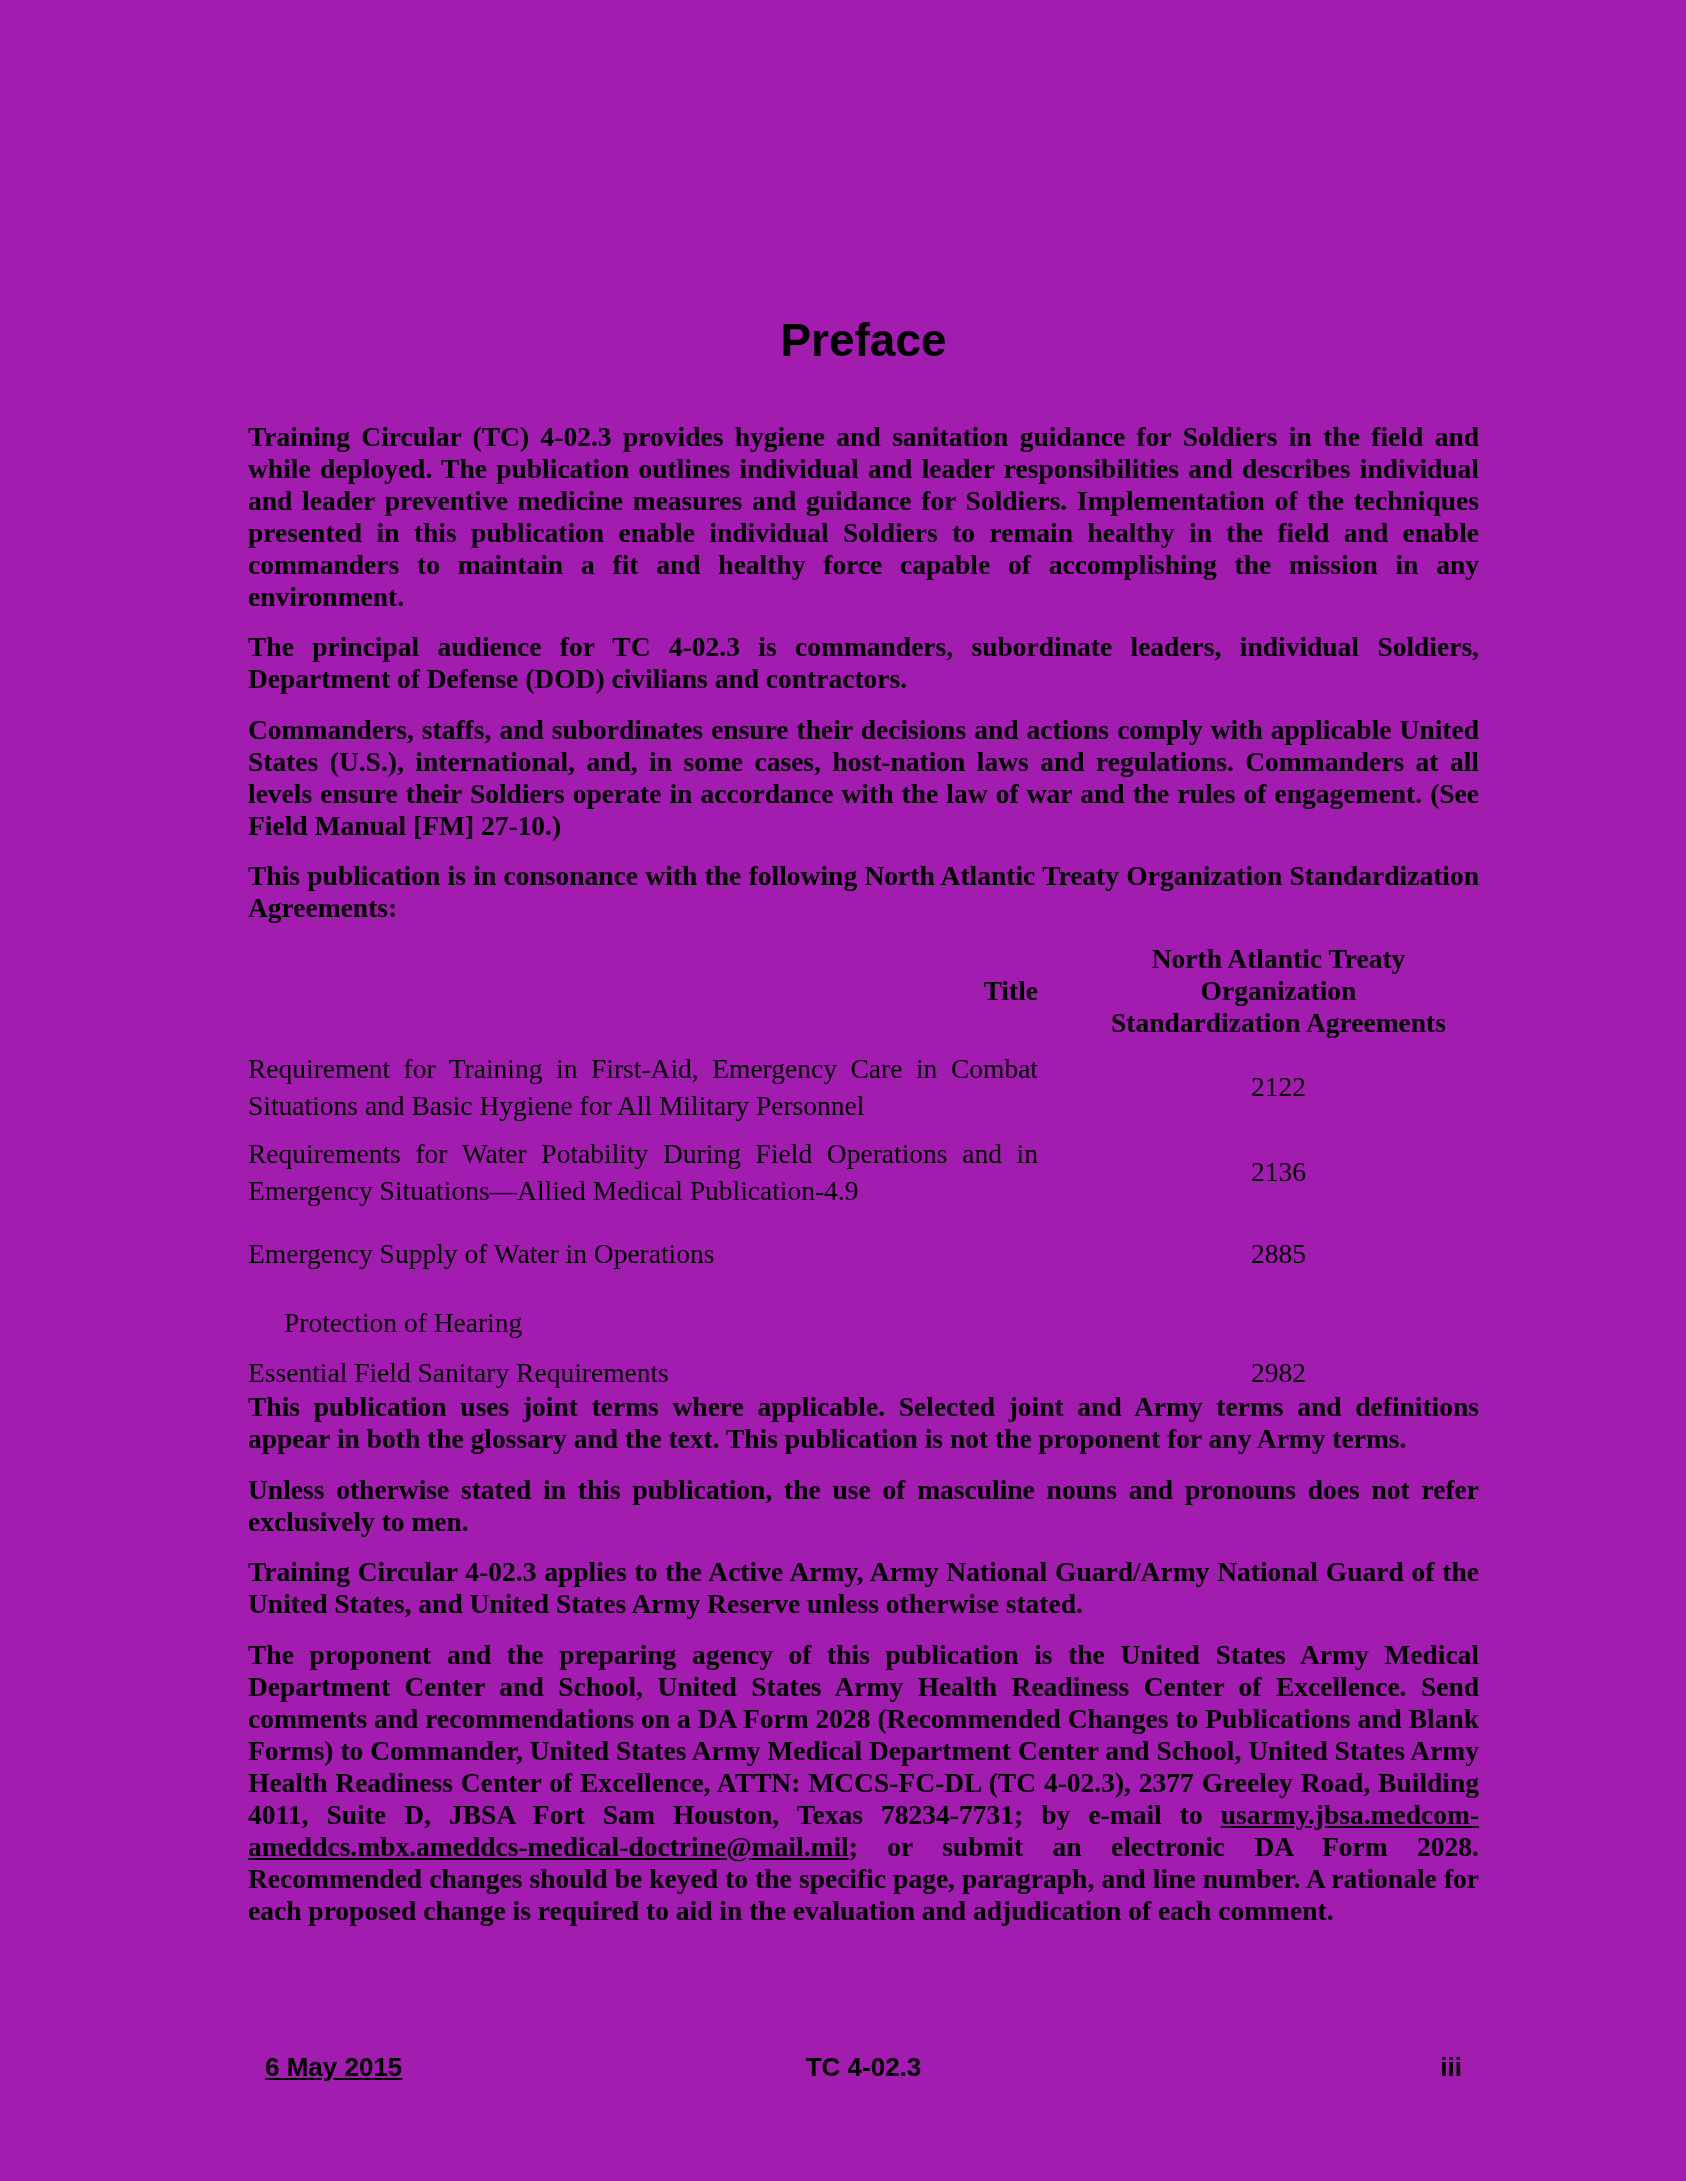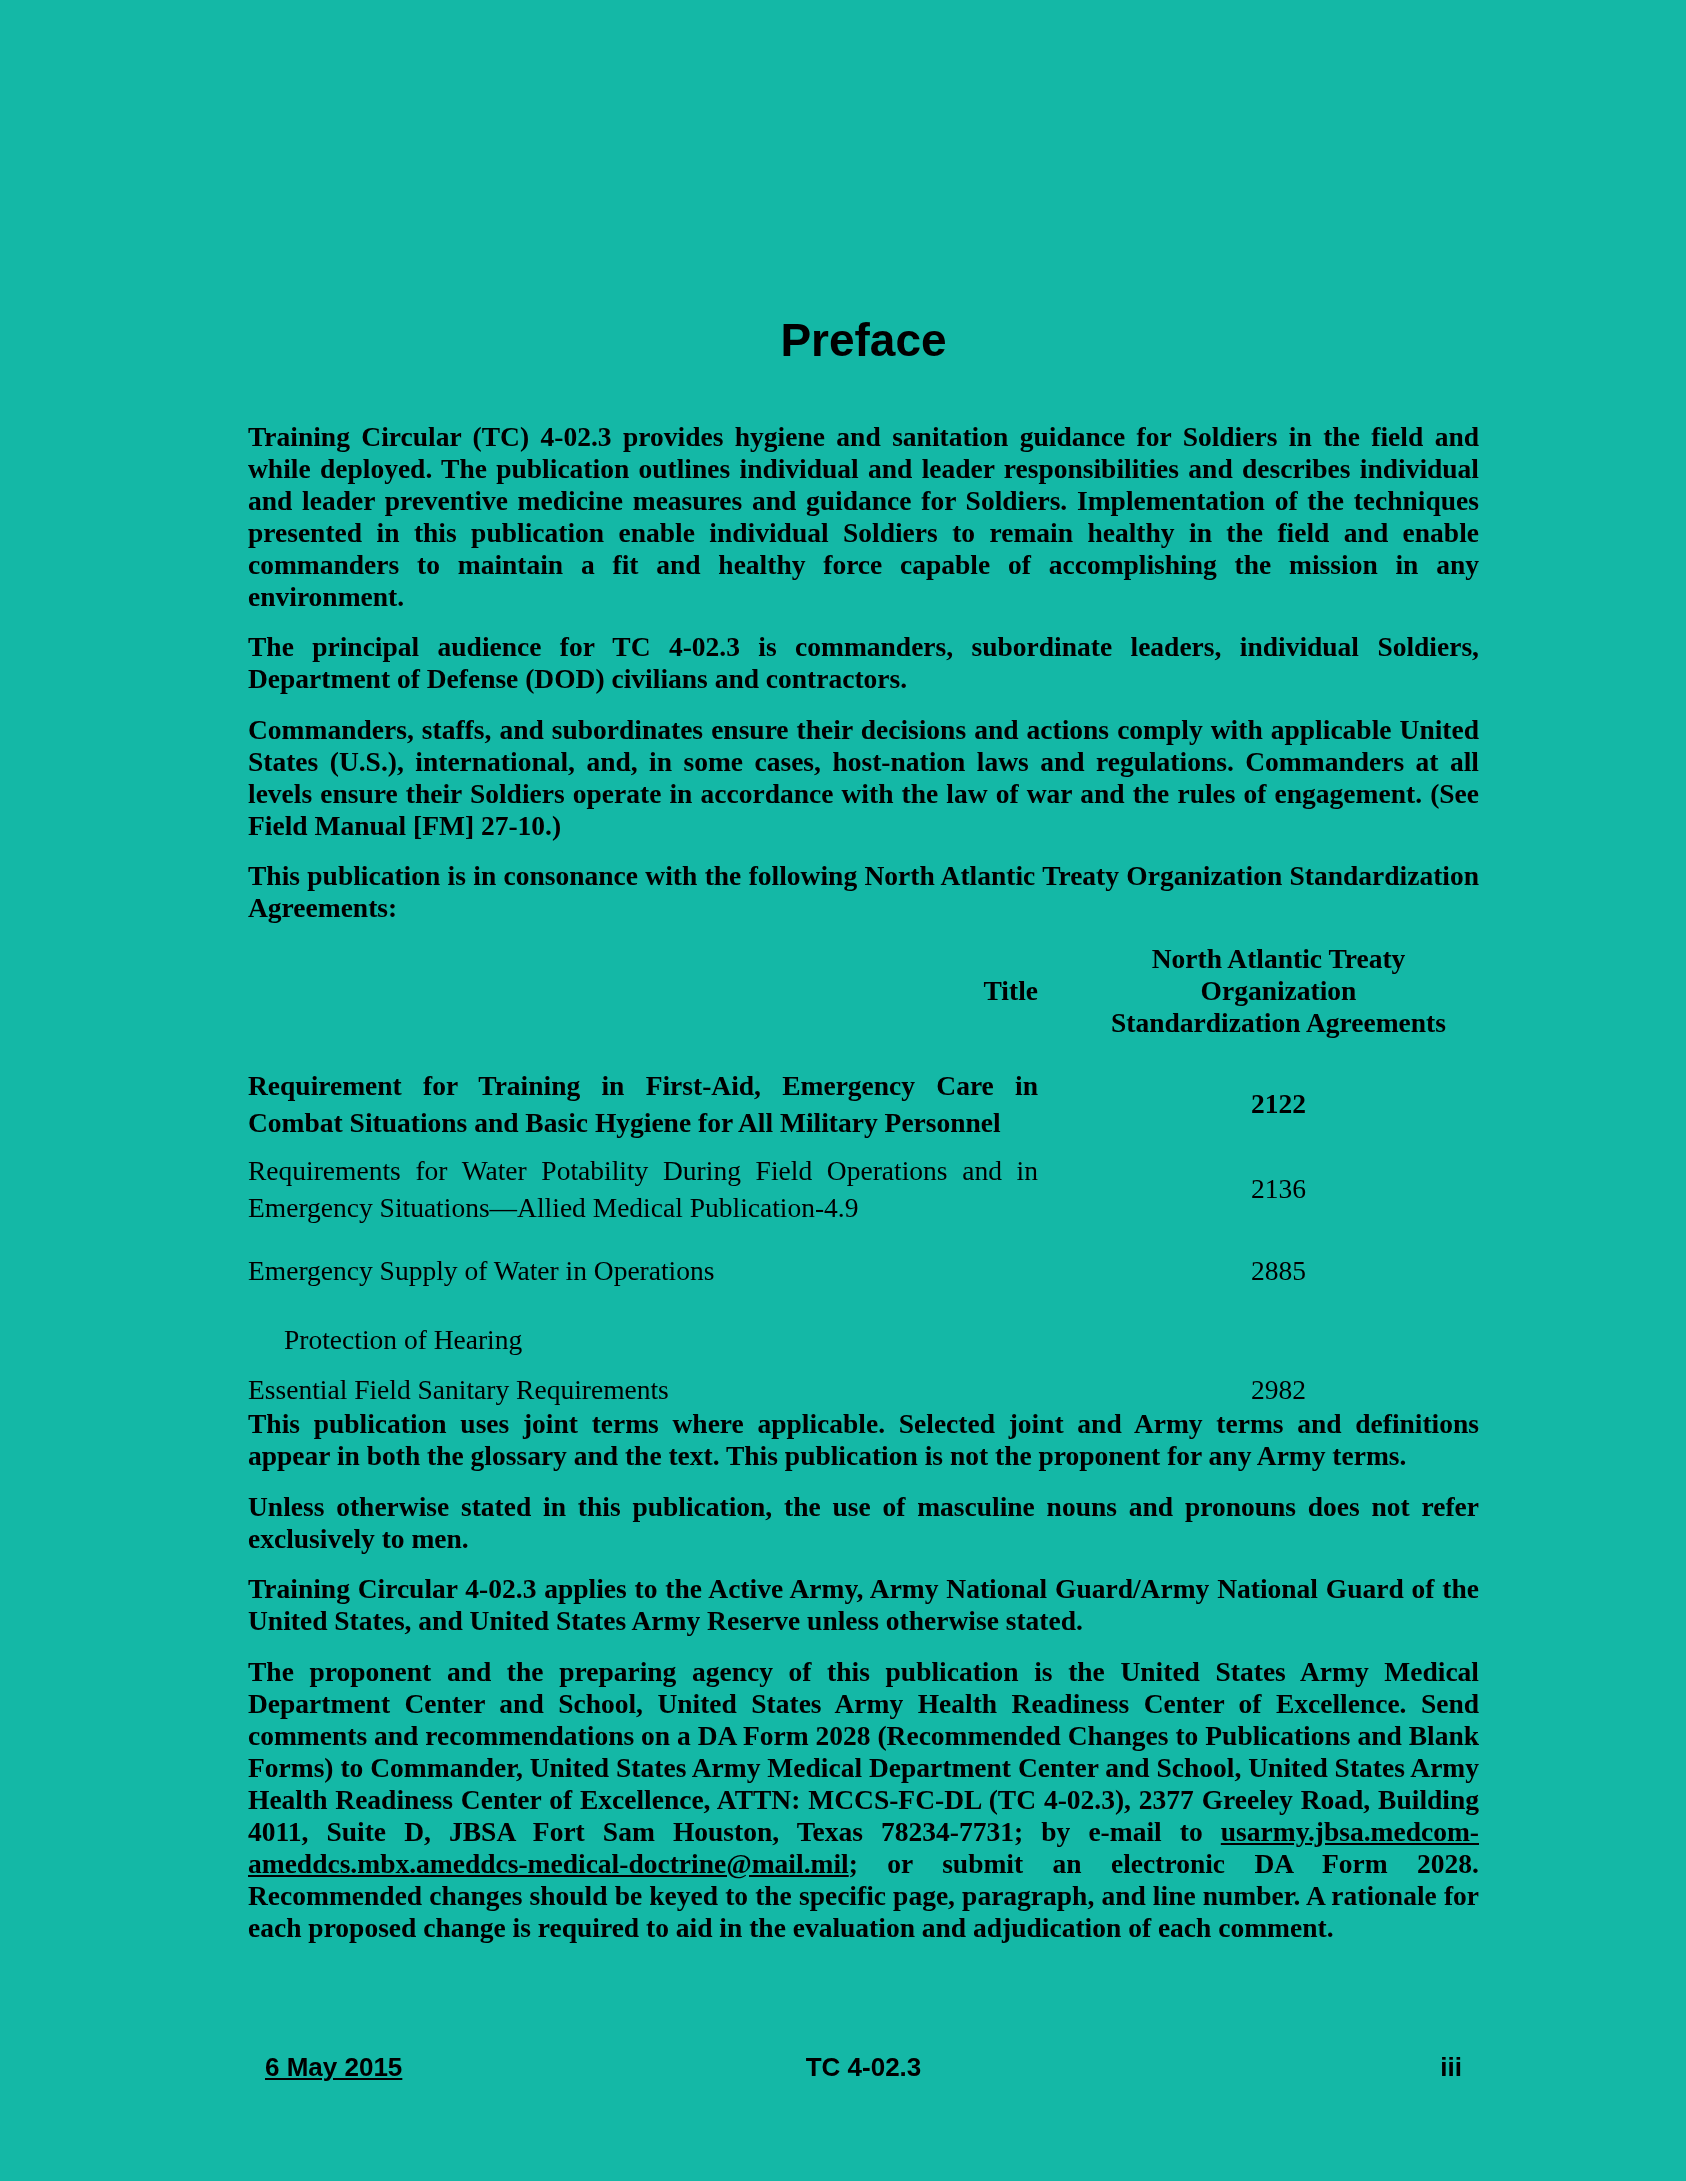--- a/index.html
+++ b/index.html
@@ -1,20 +1,20 @@
 <!DOCTYPE html>
 <html style="font-size:14.7px"><head>
 <meta charset="utf-8">
 <style>
   html, body { margin: 0; padding: 0; background: #888; }
   .page {
     position: relative;
     width: 1686px;
     height: 2182px;
-    background: #14b8a6;
+    background: #a21caf;
     color: #000000;
     overflow: hidden;
   }
   .content {
     position: absolute;
     left: 248px;
     top: 0;
     width: 1231px;
   }
   .doc-title {
@@ -56,21 +56,21 @@
     box-sizing: border-box;
   }
   .tbl-header .cell-left { text-align: right; }
   .tbl-row .cell-left { text-align: justify; }
   .cell-right {
     flex: 1;
     box-sizing: border-box;
     padding-left: 40px;
     text-align: center;
   }
-  .tbl-row.r1 { margin-top: 28px; font-weight: bold; }
+  .tbl-row.r1 { margin-top: 11px; }
   .tbl-row.r2 { margin-top: 11px; }
   .tbl-row.r3 { margin-top: 26px; justify-content: center; }
   .tbl-row.r4 { margin-top: 32px; margin-left: 36px; }
   .tbl-row.r5 { margin-top: 13.8px; align-items: center; }
   .after-table { margin-top: 15.6px; }
   a.email-link {
     color: #000000;
     text-decoration: underline;
   }
   

